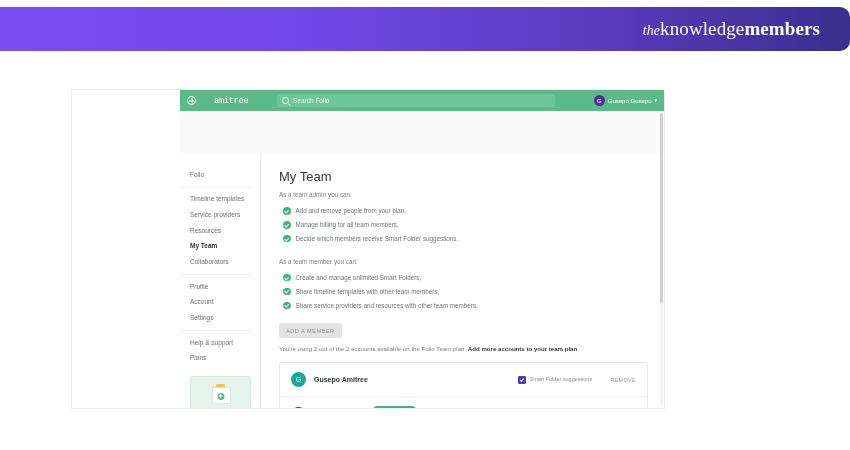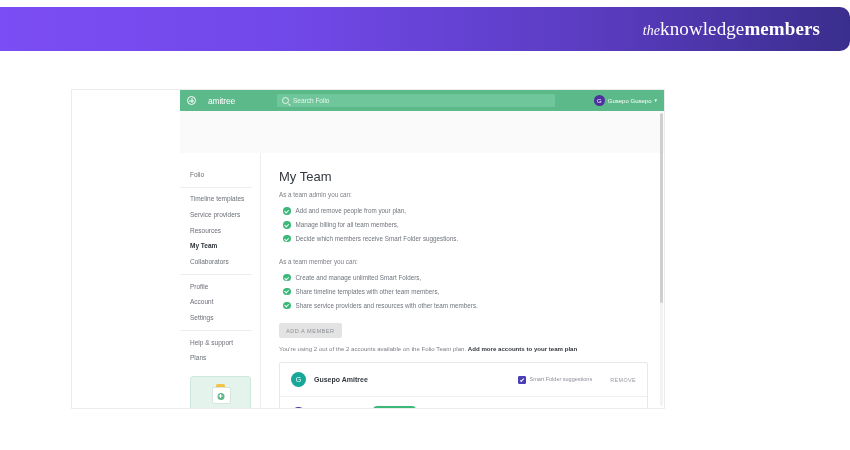--- a/index.html
+++ b/index.html
@@ -69,23 +69,24 @@
   .topnav {
     position: relative;
     height: 21px;
     background: #5cb98a;
     display: flex;
     align-items: center;
   }
   .topnav-logo {
     display: flex;
     align-items: center;
-    gap: 12px;
+    gap: 18px;
     margin-left: 7px;
     width: 84px;
+    font-family: Liberation Mono, monospace;
   }
   .topnav-logo .mark {
     width: 7px; height: 7px;
     border-radius: 50%;
     border: 1.1px solid #ffffff;
     position: relative;
   }
   .topnav-logo .mark:before {
     content: "";
     position: absolute;

